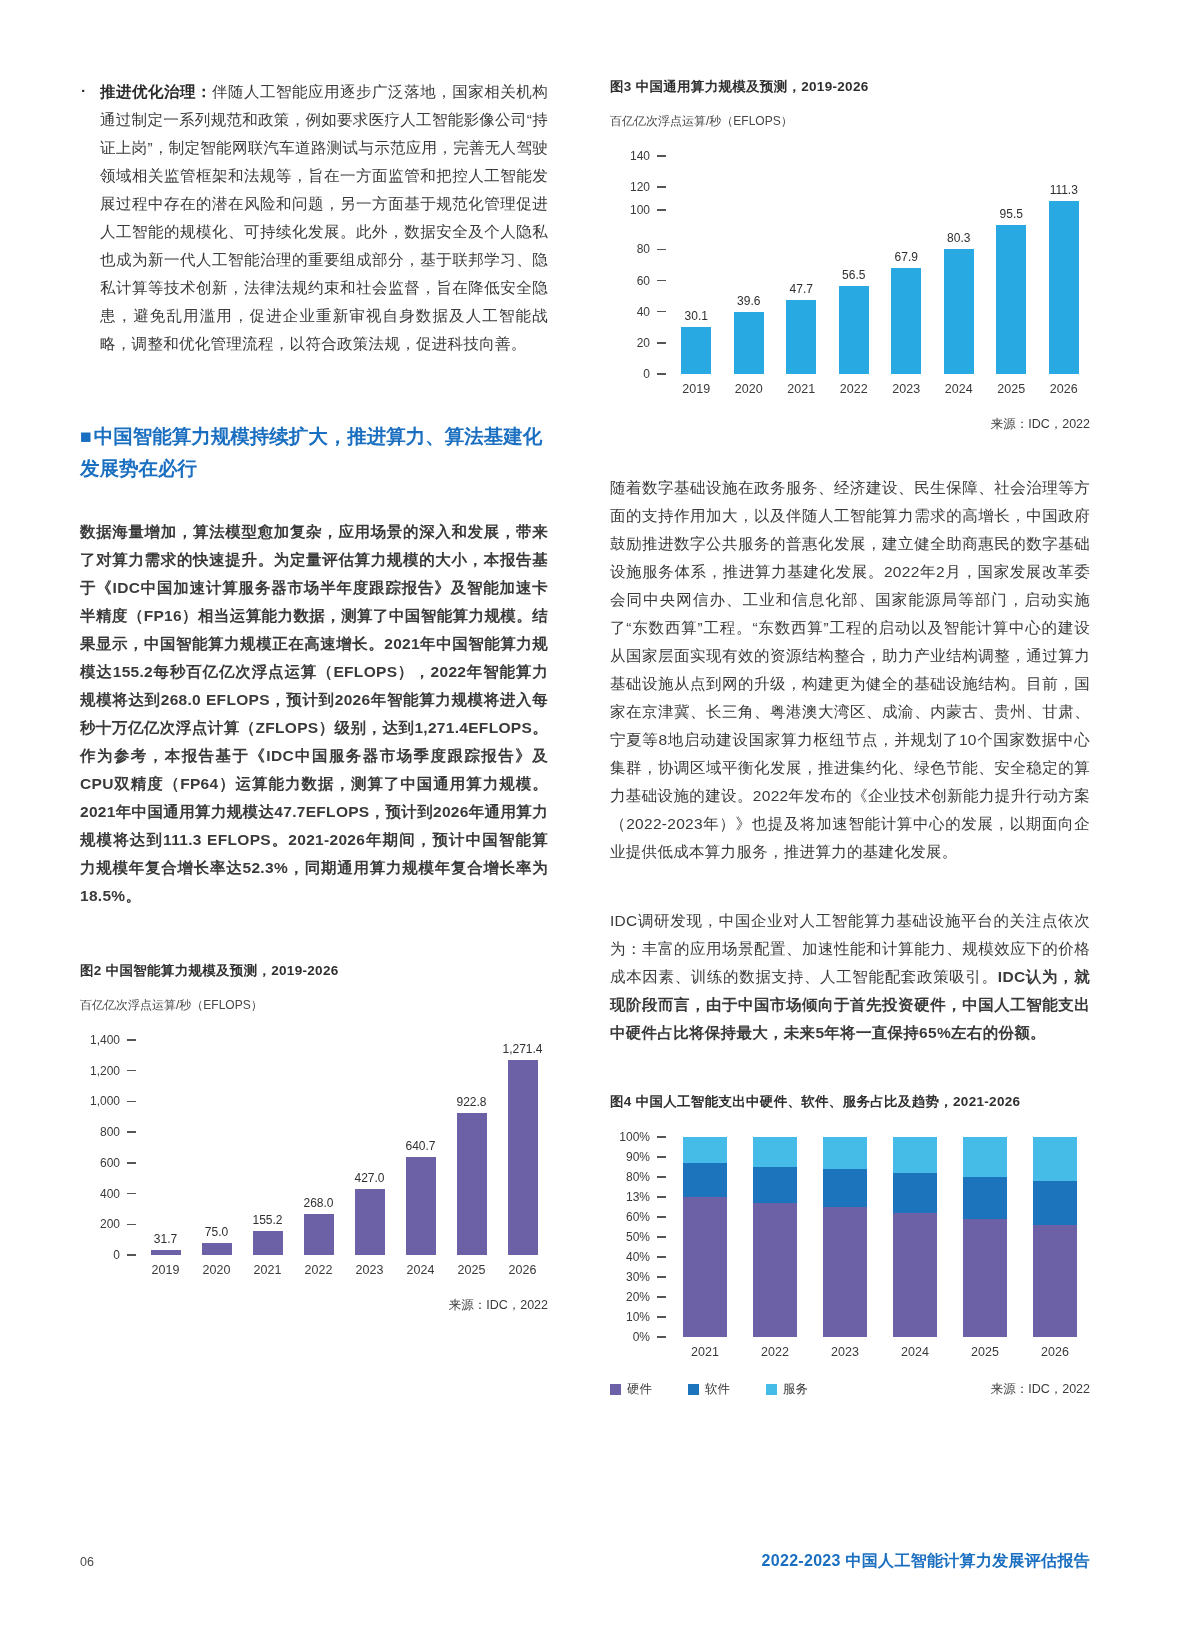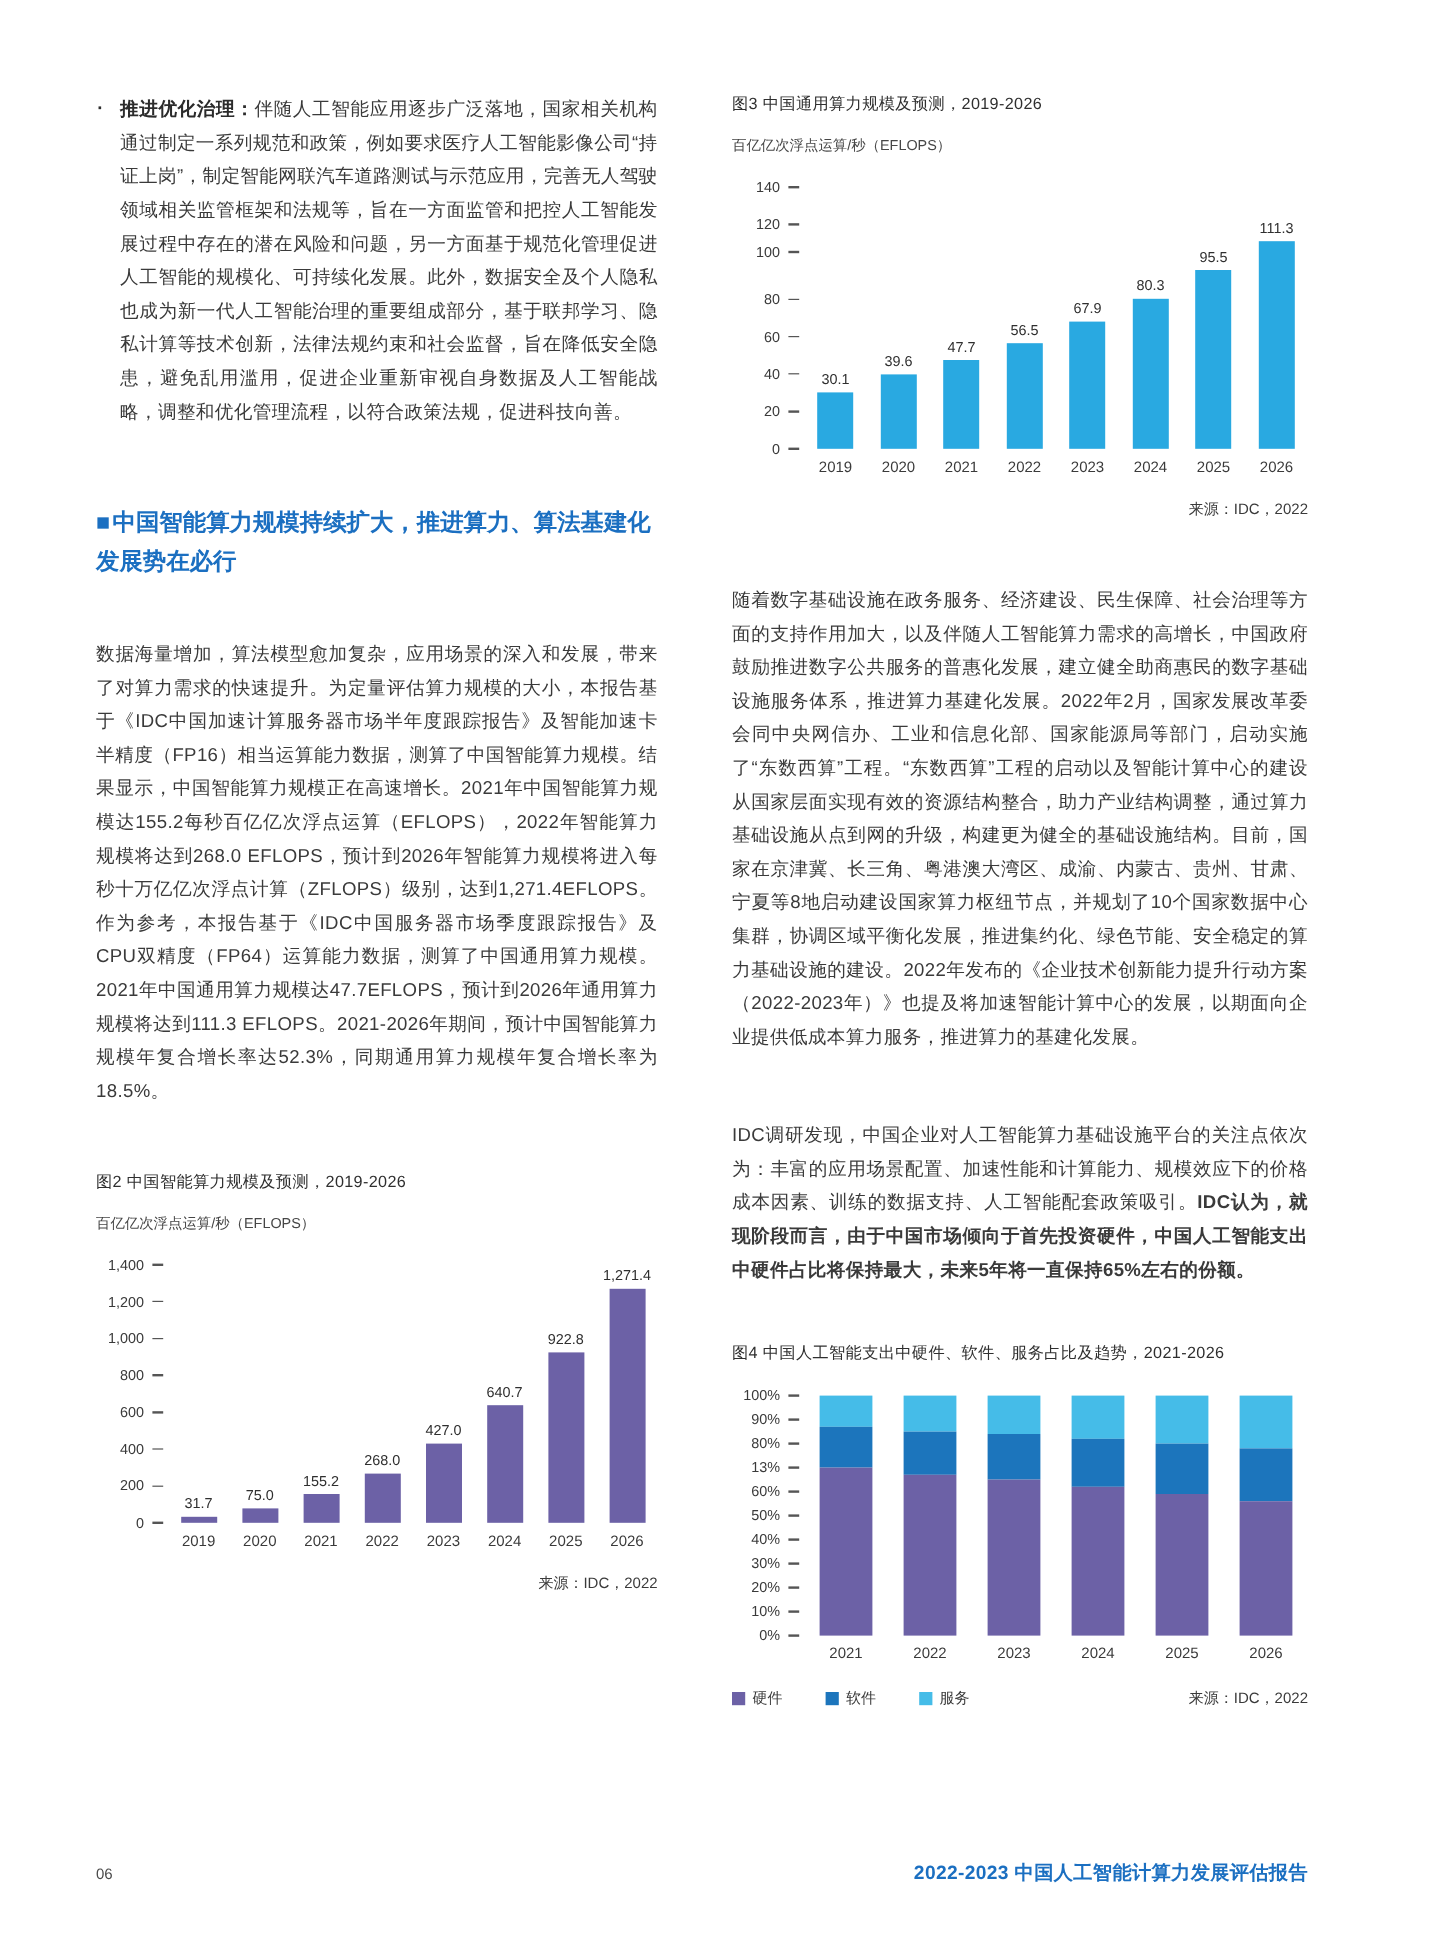--- a/index.html
+++ b/index.html
@@ -13,25 +13,25 @@
   .col-right { flex:1; min-width:0; }
 
   .body-text { font-size:15.5px; line-height:28px; text-align:justify; color:#3a3a3a; letter-spacing:0.3px; }
   .bullet-para { position:relative; padding-left:20px; }
   .bullet-dot { position:absolute; left:1px; top:-1px; font-weight:bold; color:#2d2d2d; }
   .bullet-lead { font-weight:bold; color:#2b2b2b; }
 
   .section-heading { margin-top:62px; color:#1b6fc1; font-size:19.5px; font-weight:bold; line-height:32px; text-align:left; }
   .heading-marker { margin-right:2px; }
 
-  .para-mt { margin-top:48px; }
-  .para-mt-lg { margin-top:54px; }
+  .para-mt { margin-top:34px;font-weight:bold; }
+  .para-mt-lg { margin-top:41px; }
 
   .chart-section { margin-top:52px; }
-  .chart-title { font-size:13.5px; font-weight:normal; color:#2f2f2f; letter-spacing:0.3px; }
+  .chart-title { font-size:13.5px; font-weight:bold; color:#2f2f2f; letter-spacing:0.3px; }
   .chart-unit { font-size:12px; color:#464646; margin-top:17px; }
   .chart-canvas { position:relative; margin-top:26px; padding-left:60px; }
   .chart-yaxis { position:absolute; left:0; top:0; width:60px; }
   .y-tick { position:absolute; right:4px; transform:translateY(-50%); display:flex; align-items:center; gap:7px; font-size:12px; color:#3a3a3a; white-space:nowrap; }
   .y-tick-dash { width:9px; height:1.5px; background:#555; flex:none; }
   .chart-plot { display:flex; align-items:flex-end; }
   .bar-col { flex:1; display:flex; flex-direction:column; align-items:center; justify-content:flex-end; min-width:0; }
   .bar-value { font-size:12px; color:#2f2f2f; margin-bottom:4px; white-space:nowrap; }
   .x-labels { display:flex; margin-top:8px; padding-left:0; }
   .x-label { flex:1; text-align:center; font-size:12.5px; color:#3a3a3a; }

